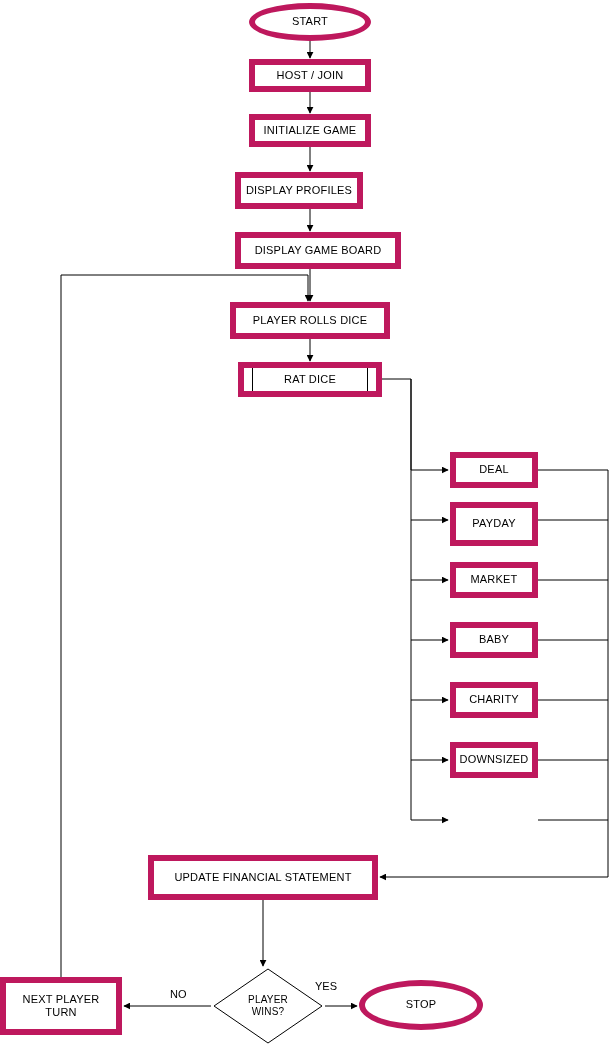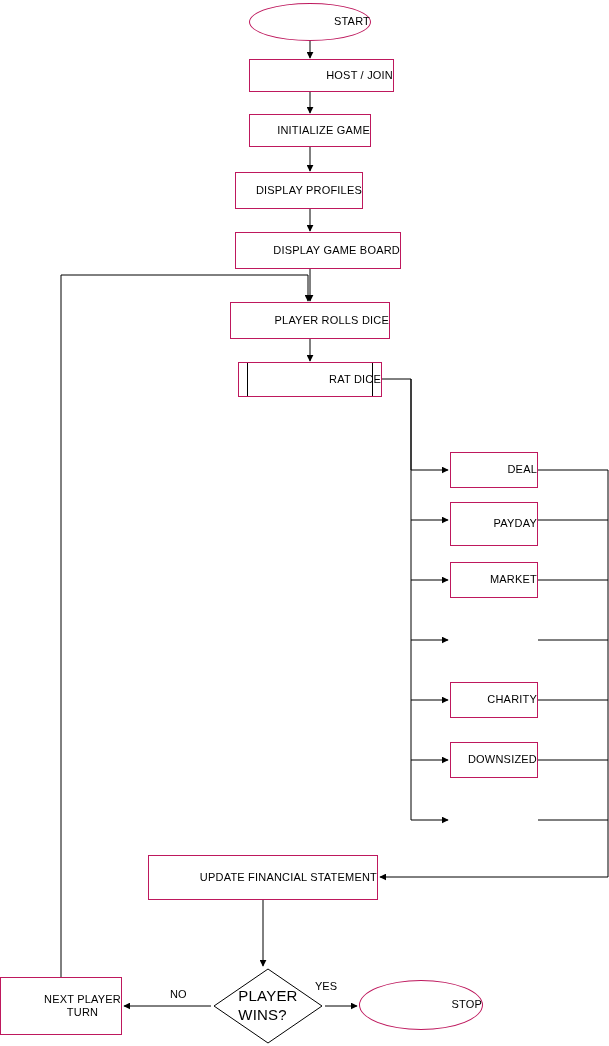--- a/index.html
+++ b/index.html
@@ -20,25 +20,25 @@
   #edges {
     position: absolute;
     left: 0;
     top: 0;
     width: 609px;
     height: 1046px;
   }
   .node {
     position: absolute;
     box-sizing: border-box;
-    border: 1px solid #be185d;
+    border: 6px solid #be185d;
     background: #ffffff;
     display: flex;
     align-items: center;
-    justify-content: flex-end;
+    justify-content: center;
     text-align: center;
     font-size: 11px;
     color: #000000;
     line-height: 1.2;
     letter-spacing: 0.2px;
     z-index: 2;
   }
   .terminator {
     border-radius: 50%;
   }
@@ -60,22 +60,22 @@
     z-index: 2;
   }
   .decision .diamond-svg {
     position: absolute;
     left: 0;
     top: 0;
   }
   .decision .dlabel {
     position: relative;
     z-index: 3;
-    font-size: 15px;
-    text-align: left;
+    font-size: 10px;
+    text-align: center;
     line-height: 1.25;
   }
   .edge-label {
     position: absolute;
     font-size: 11px;
     color: #000000;
     z-index: 3;
     background: transparent;
   }
 </style>
@@ -138,21 +138,21 @@
       <path d="M 538 700 L 608 700"></path>
       <path d="M 538 760 L 608 760"></path>
       <path d="M 538 820 L 608 820"></path>
     </g>
   </svg>
 
   <div class="node terminator" style="left:249px; top:3px; width:122px; height:38px;">
     <span>START</span>
   </div>
 
-  <div class="node" style="left:249px; top:59px; width:145px; height:33px;">
+  <div class="node" style="left:249px; top:59px; width:122px; height:33px;">
     <span>HOST / JOIN</span>
   </div>
 
   <div class="node" style="left:249px; top:114px; width:122px; height:33px;">
     <span>INITIALIZE GAME</span>
   </div>
 
   <div class="node" style="left:235px; top:172px; width:128px; height:37px;">
     <span>DISPLAY PROFILES</span>
   </div>
@@ -176,20 +176,23 @@
   </div>
 
   <div class="node" style="left:450px; top:502px; width:88px; height:44px;">
     <span>PAYDAY</span>
   </div>
 
   <div class="node" style="left:450px; top:562px; width:88px; height:36px;">
     <span>MARKET</span>
   </div>
 
+  <div class="node" style="left:450px; top:622px; width:88px; height:36px;">
+    <span>BABY</span>
+  </div>
 
   <div class="node" style="left:450px; top:682px; width:88px; height:36px;">
     <span>CHARITY</span>
   </div>
 
   <div class="node" style="left:450px; top:742px; width:88px; height:36px;">
     <span>DOWNSIZED</span>
   </div>
 
 

